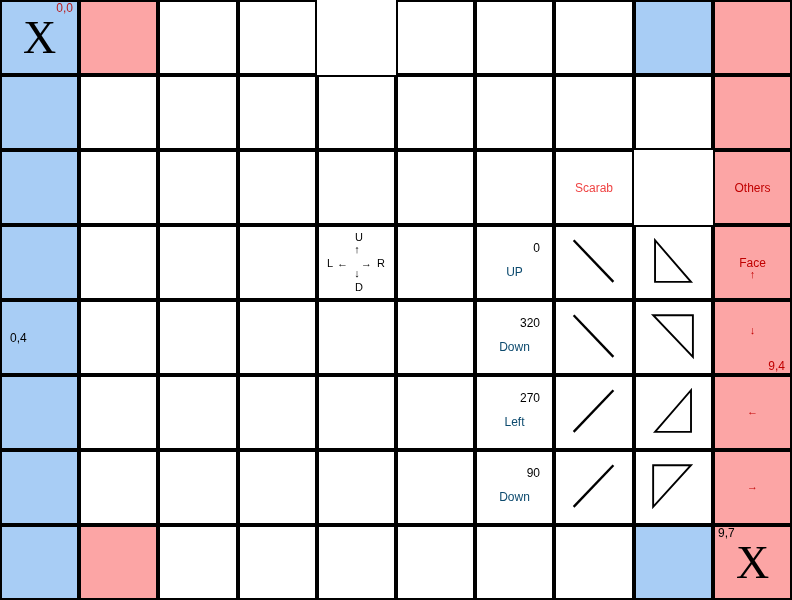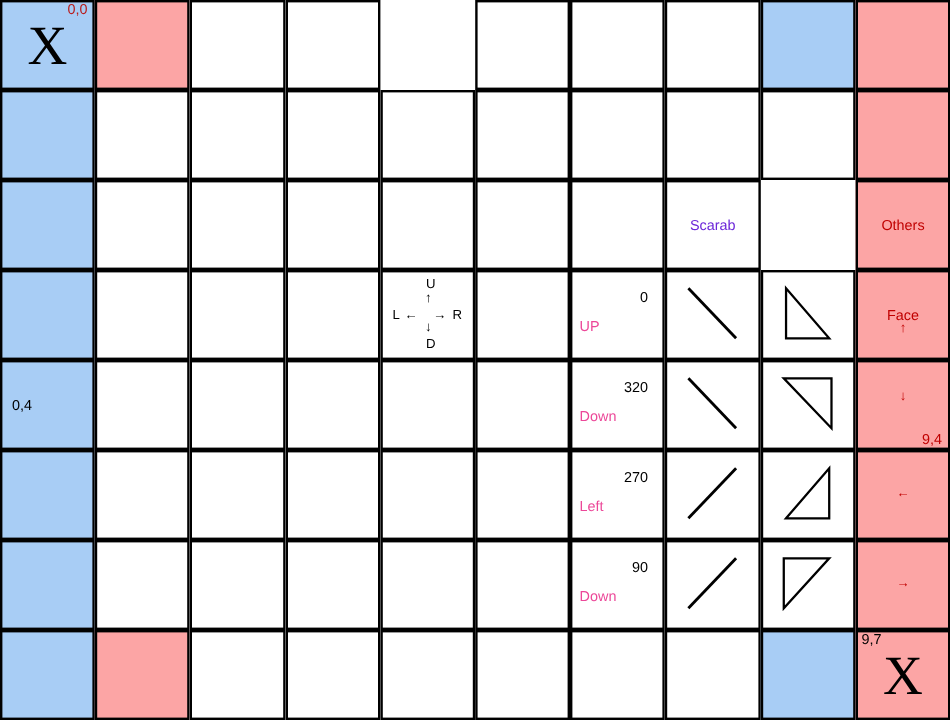--- a/index.html
+++ b/index.html
@@ -76,29 +76,30 @@
     color: #000;
   }
   .center-small {
     position: absolute;
     left: 0; top: 0;
     width: 100%; height: 100%;
     display: flex;
     align-items: center;
     justify-content: center;
     font-size: 12px;
-    color: #6d28d9;
+    color: #ef4444;
   }
   .center-small.red-text { color: #c00000; }
   .rot-label {
     position: absolute;
     left: 6px; right: 6px;
     bottom: 19px;
-    font-size: 12px;
-    color: #ec4899;
+    text-align: center;
+    font-size: 12px;
+    color: #0c4a6e;
   }
   .rot-num {
     position: absolute;
     right: 12px;
     top: 14px;
     font-size: 12px;
     color: #000;
   }
   .tiny-arrow {
     position: absolute;

